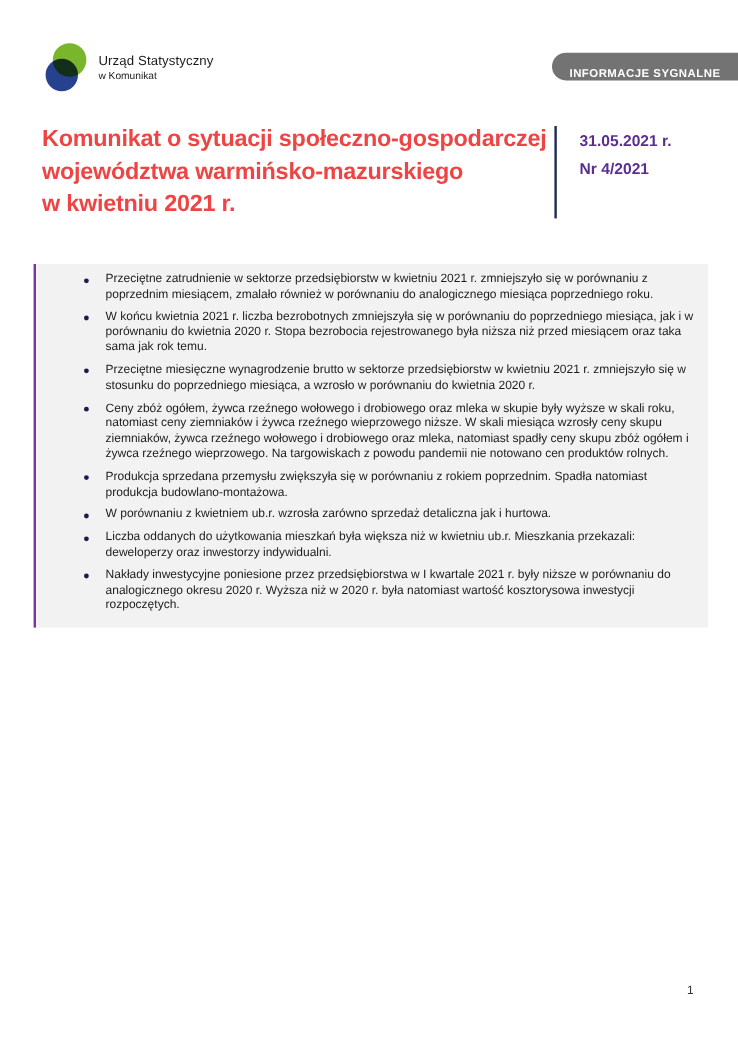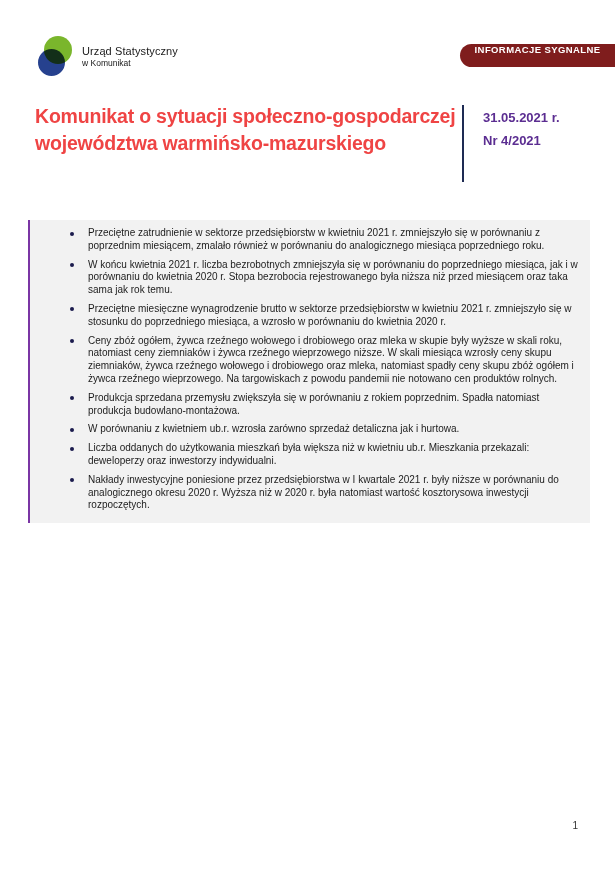--- a/index.html
+++ b/index.html
@@ -21,23 +21,23 @@
   .logo .circle-green { left: 6px; top: 1px; width: 28px; height: 28px; background: #7ab62c; mix-blend-mode: multiply; }
 
   .logo-text { position: absolute; left: 82px; top: 45px; color: #1a1a1a; }
   .logo-text .org-name { font-size: 11px; line-height: 13px; letter-spacing: 0.1px; }
   .logo-text .org-place { font-size: 8.5px; line-height: 10px; }
 
   .badge {
     position: absolute;
     right: 0; top: 44px;
     width: 155px; height: 23px;
-    background: #7f1d1d;
+    background: #737373;
     border-radius: 12px 0 0 12px;
-    display: flex; align-items: flex-start; justify-content: center;
+    display: flex; align-items: flex-end; justify-content: center;
   }
   .badge span {
     color: #ffffff; font-size: 9.5px; font-weight: bold; letter-spacing: 0.4px;
   }
 
   
   .title {
     position: absolute;
     left: 35px; top: 103px;
     width: 425px;
@@ -112,20 +112,21 @@
     <div class="org-place">w Komunikat</div>
   </div>
 
   <div class="badge">
     <span>INFORMACJE SYGNALNE</span>
   </div>
 
   <h1 class="title">
     <span>Komunikat o sytuacji społeczno-gospodarczej</span><br>
     <span>województwa warmińsko-mazurskiego</span><br>
+    <span>w kwietniu 2021 r.</span>
   </h1>
 
   <div class="meta-rule"></div>
   <div class="meta">
     <div>31.05.2021 r.</div>
     <div>Nr 4/2021</div>
   </div>
 
   <div class="summary-box">
     <ul class="summary-list">

